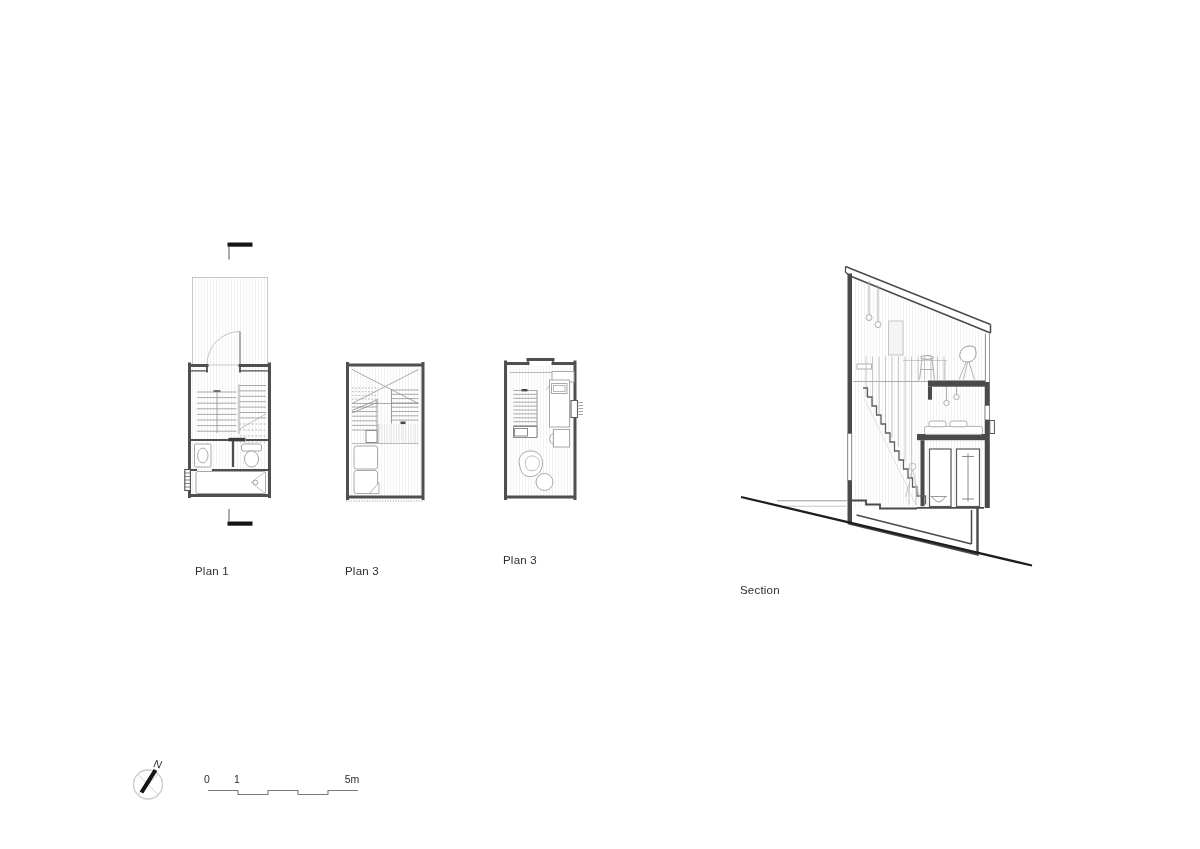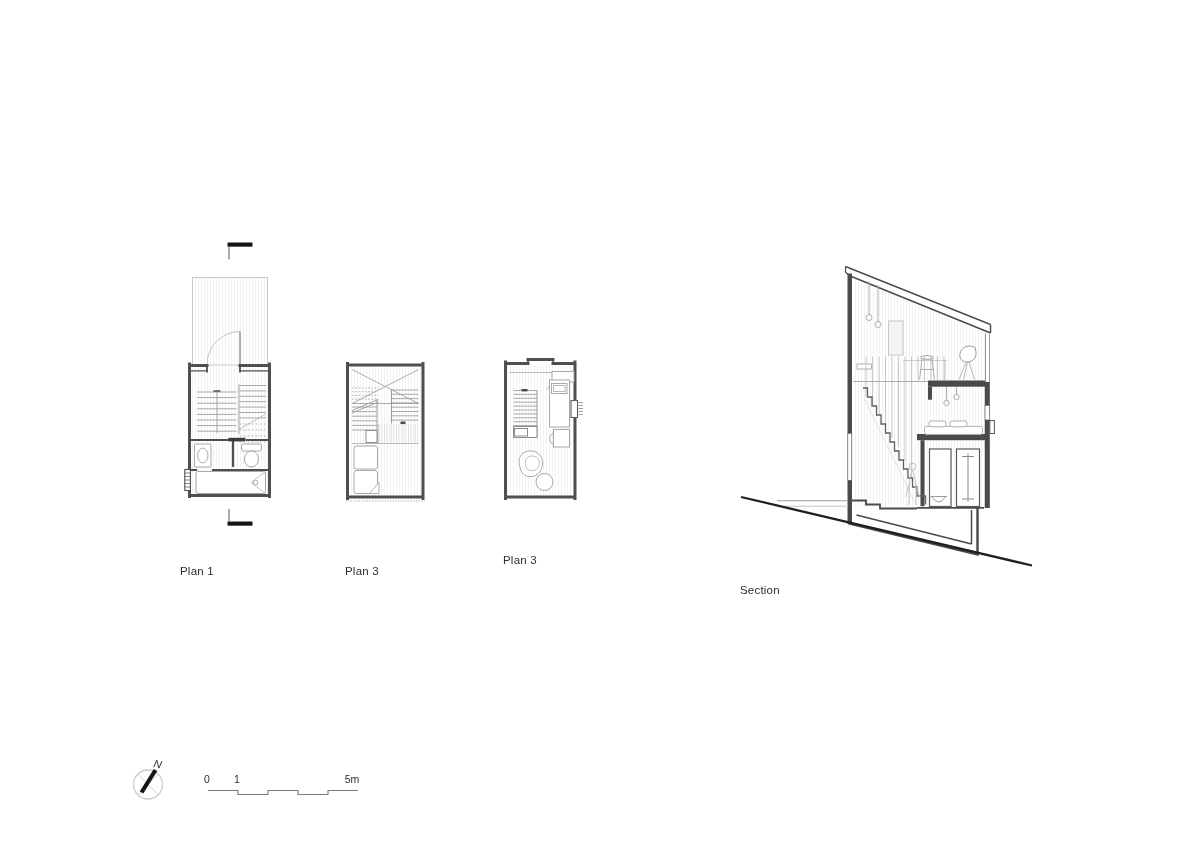--- a/index.html
+++ b/index.html
@@ -1,20 +1,20 @@
 <!DOCTYPE html>
 <html><head>
 <meta charset="utf-8">
 <style>
   html,body{margin:0;padding:0;background:#ffffff;}
   body{width:1200px;height:849px;position:relative;overflow:hidden;
        font-family:"Liberation Sans", sans-serif;}
   .sheet-svg{position:absolute;left:0;top:0;}
   .drawing-label{position:absolute;font-size:11.5px;color:#2e2e2e;letter-spacing:.2px;}
-  #lbl-plan1{left:180px;top:565px;}
+  #lbl-plan1{left:195px;top:565px;}
   #lbl-plan2{left:345px;top:565px;}
   #lbl-plan3{left:503px;top:554px;}
   #lbl-section{left:740px;top:565px;margin-top:19px;}
   svg text{font-family:"Liberation Sans", sans-serif;}
 </style>
 </head>
 <body>
 
 <svg class="sheet-svg" width="1200" height="849" viewBox="0 0 1200 849">
   <defs>

